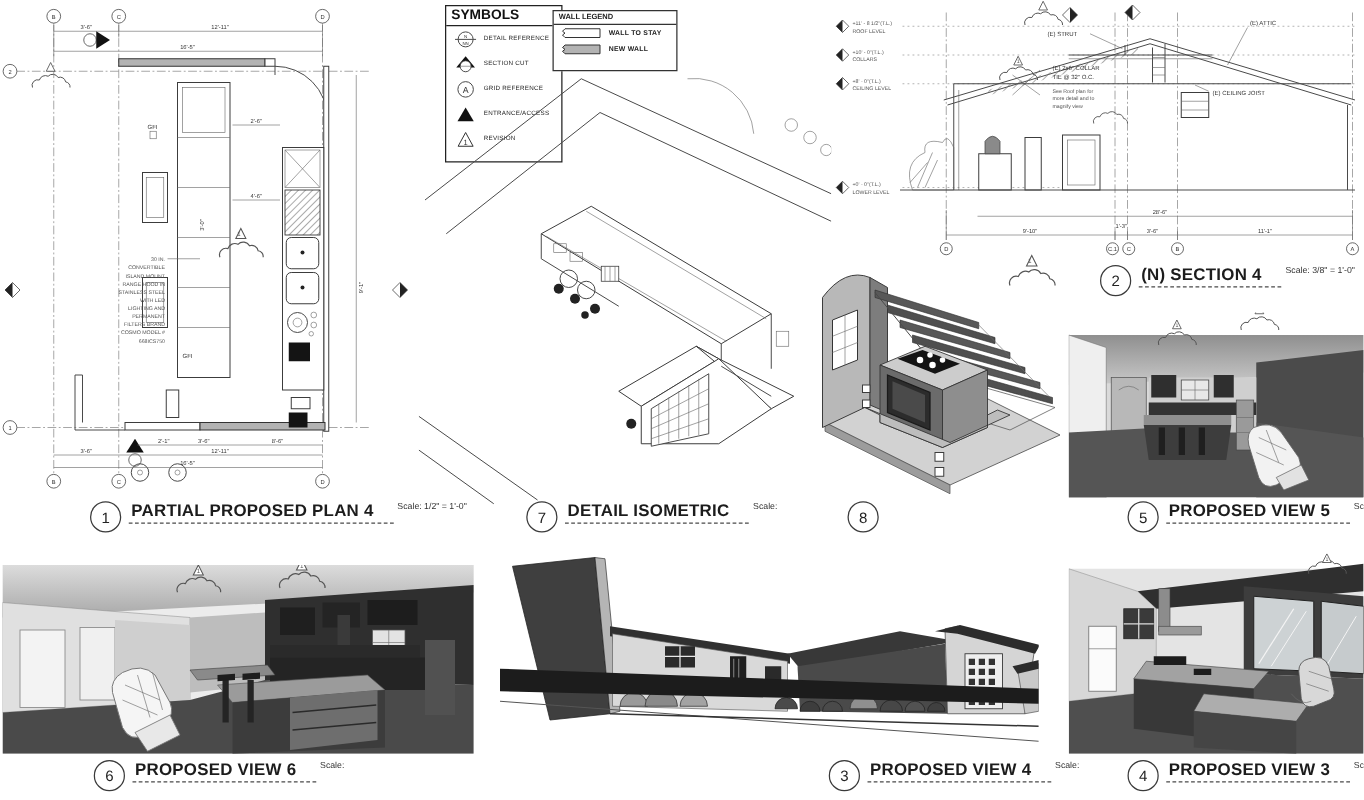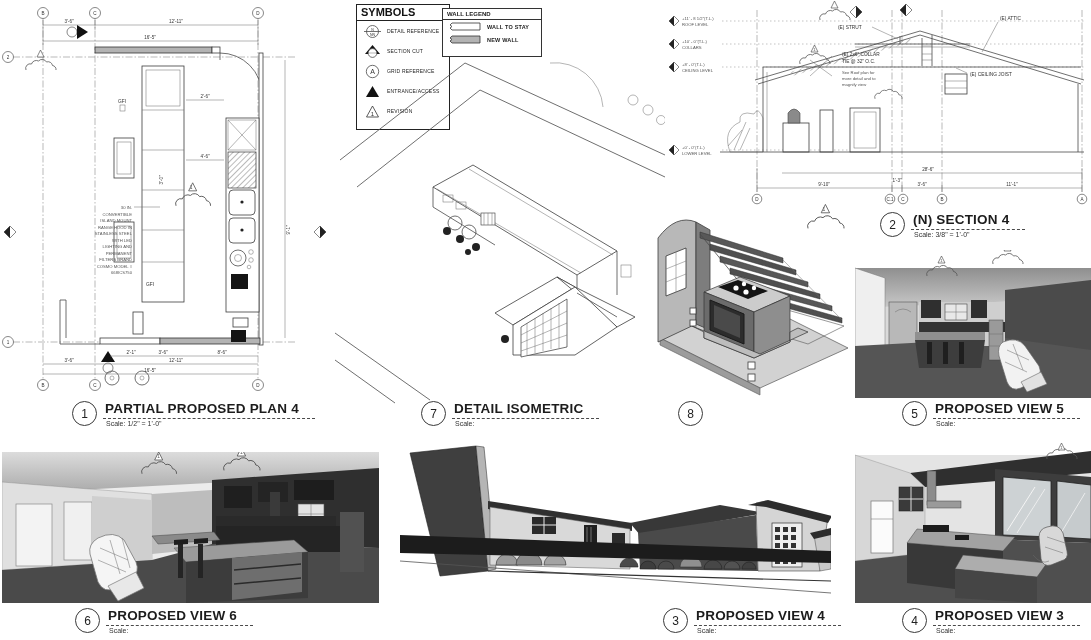--- a/index.html
+++ b/index.html
@@ -5,21 +5,21 @@
   html,body{margin:0;padding:0;background:#fff;}
   .sheet{position:relative;width:1091px;height:640px;background:#ffffff;
          font-family:"Liberation Sans",sans-serif;overflow:hidden;color:#222;}
   .abs{position:absolute;}
   svg text{font-family:"Liberation Sans",sans-serif;fill:#333;}
   
   .view-title{position:absolute;display:flex;align-items:flex-start;gap:6px;}
   .vt-circle{width:23px;height:23px;border:1.3px solid #3a3a3a;border-radius:50%;
              display:flex;align-items:center;justify-content:center;font-size:12px;
              color:#222;background:#fff;flex:0 0 auto;}
-  .vt-body{display:flex;flex-direction:column;}
+  .vt-body{display:flex;}
   .vt-title{font-size:13.5px;font-weight:700;color:#1c1c1c;letter-spacing:.2px;
             border-bottom:1.6px dashed #4a4a4a;padding:0 16px 2px 2px;white-space:nowrap;}
   .vt-scale{font-size:7px;color:#333;margin:1px 0 0 3px;}
   
   .symbols-box{left:336px;top:4px;width:92px;height:124px;border:1.6px solid #222;background:#fff;margin-left:20px;}
   .symbols-title{font-size:11px;font-weight:700;color:#111;padding:1px 4px 2px;border-bottom:1.4px solid #222;}
   .sym-row{display:flex;align-items:center;gap:6px;height:20px;padding-left:7px;}
   .sym-label{font-size:5px;color:#222;letter-spacing:.2px;}
   .wall-box{left:442px;top:8px;width:98px;height:47px;border:1px solid #333;background:#fff;}
   .wall-title{font-size:6px;font-weight:700;color:#222;padding:2px 4px;border-bottom:1px solid #333;}

